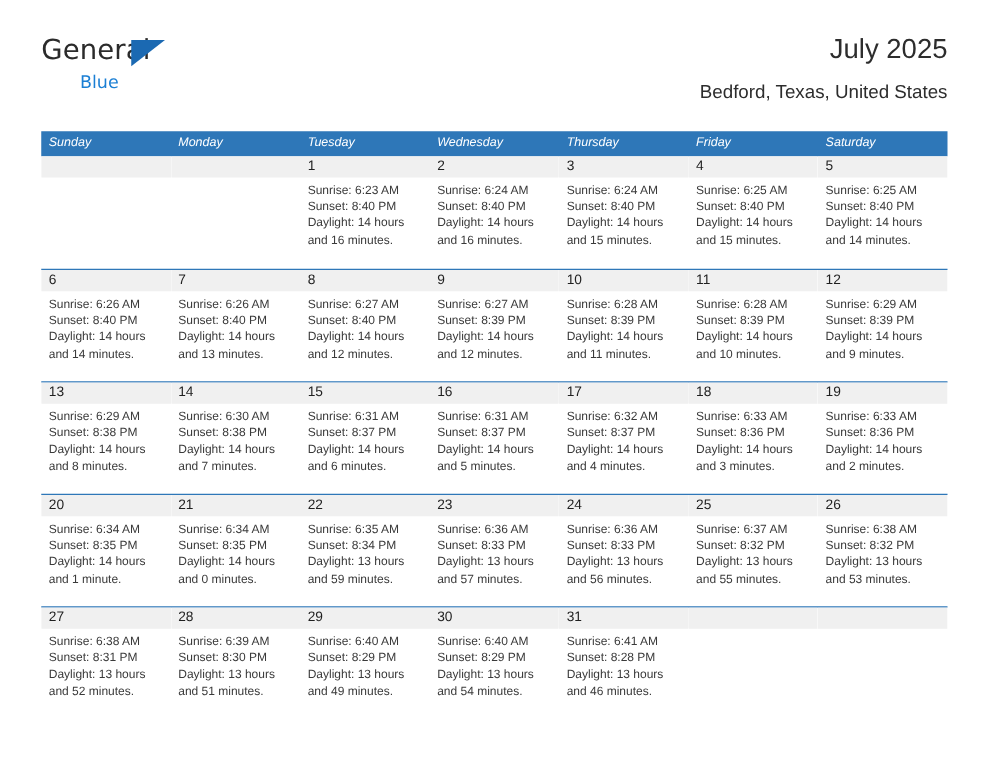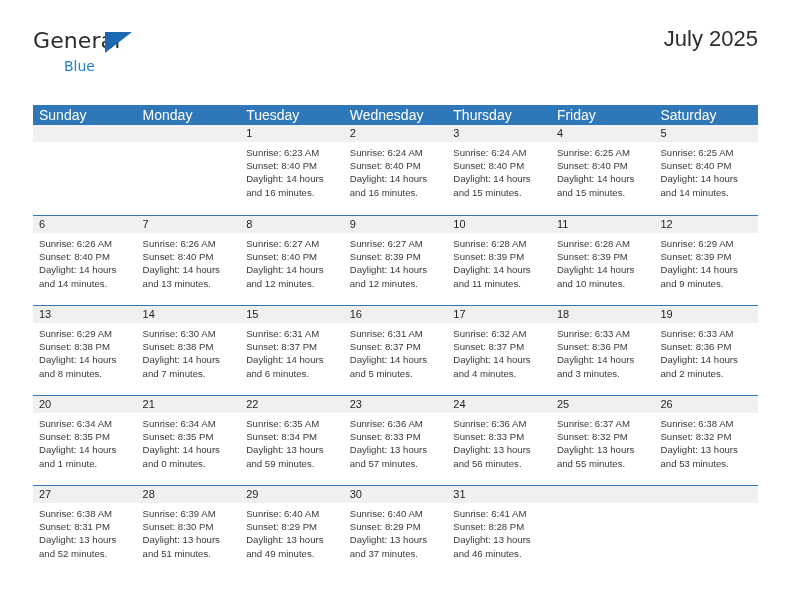--- a/index.html
+++ b/index.html
@@ -94,25 +94,26 @@
     width: 725px;
   }
   .dow-row {
     display: flex;
     background: #2e77b8;
     height: 20px;
   }
   .dow {
     flex: 1 1 0;
     color: #ffffff;
-    font-size: 14px;
+    font-size: 10px;
     line-height: 20px;
     padding-left: 6px;
     box-sizing: border-box;
     white-space: nowrap;
+    font-style: italic;
   }
   .week {
     display: flex;
     border-top: 1.5px solid #2e77b8;
     height: 90px;
     box-sizing: border-box;
   }
   .week:first-of-type {
     border-top: none;
   }
@@ -153,20 +154,21 @@
   <div class="topbar">
 
     <div class="logo">
       <span class="logo-general">General</span>
       <span class="logo-tri"></span>
       <span class="logo-blue">Blue</span>
     </div>
 
     <div class="title-block">
       <div class="cal-title">July 2025</div>
+      <div class="cal-subtitle">Bedford, Texas, United States</div>
     </div>
 
   </div>
 
   <div class="calendar">
     <div class="dow-row">
         <div class="dow">Sunday</div>
         <div class="dow">Monday</div>
         <div class="dow">Tuesday</div>
         <div class="dow">Wednesday</div>
@@ -462,21 +464,21 @@
               <div>Daylight: 13 hours</div>
               <div>and 49 minutes.</div>
             </div>
           </div>
           <div class="day">
             <div class="day-head">30</div>
             <div class="day-body">
               <div>Sunrise: 6:40 AM</div>
               <div>Sunset: 8:29 PM</div>
               <div>Daylight: 13 hours</div>
-              <div>and 37 minutes.</div>
+              <div>and 54 minutes.</div>
             </div>
           </div>
           <div class="day">
             <div class="day-head">31</div>
             <div class="day-body">
               <div>Sunrise: 6:41 AM</div>
               <div>Sunset: 8:28 PM</div>
               <div>Daylight: 13 hours</div>
               <div>and 46 minutes.</div>
             </div>

